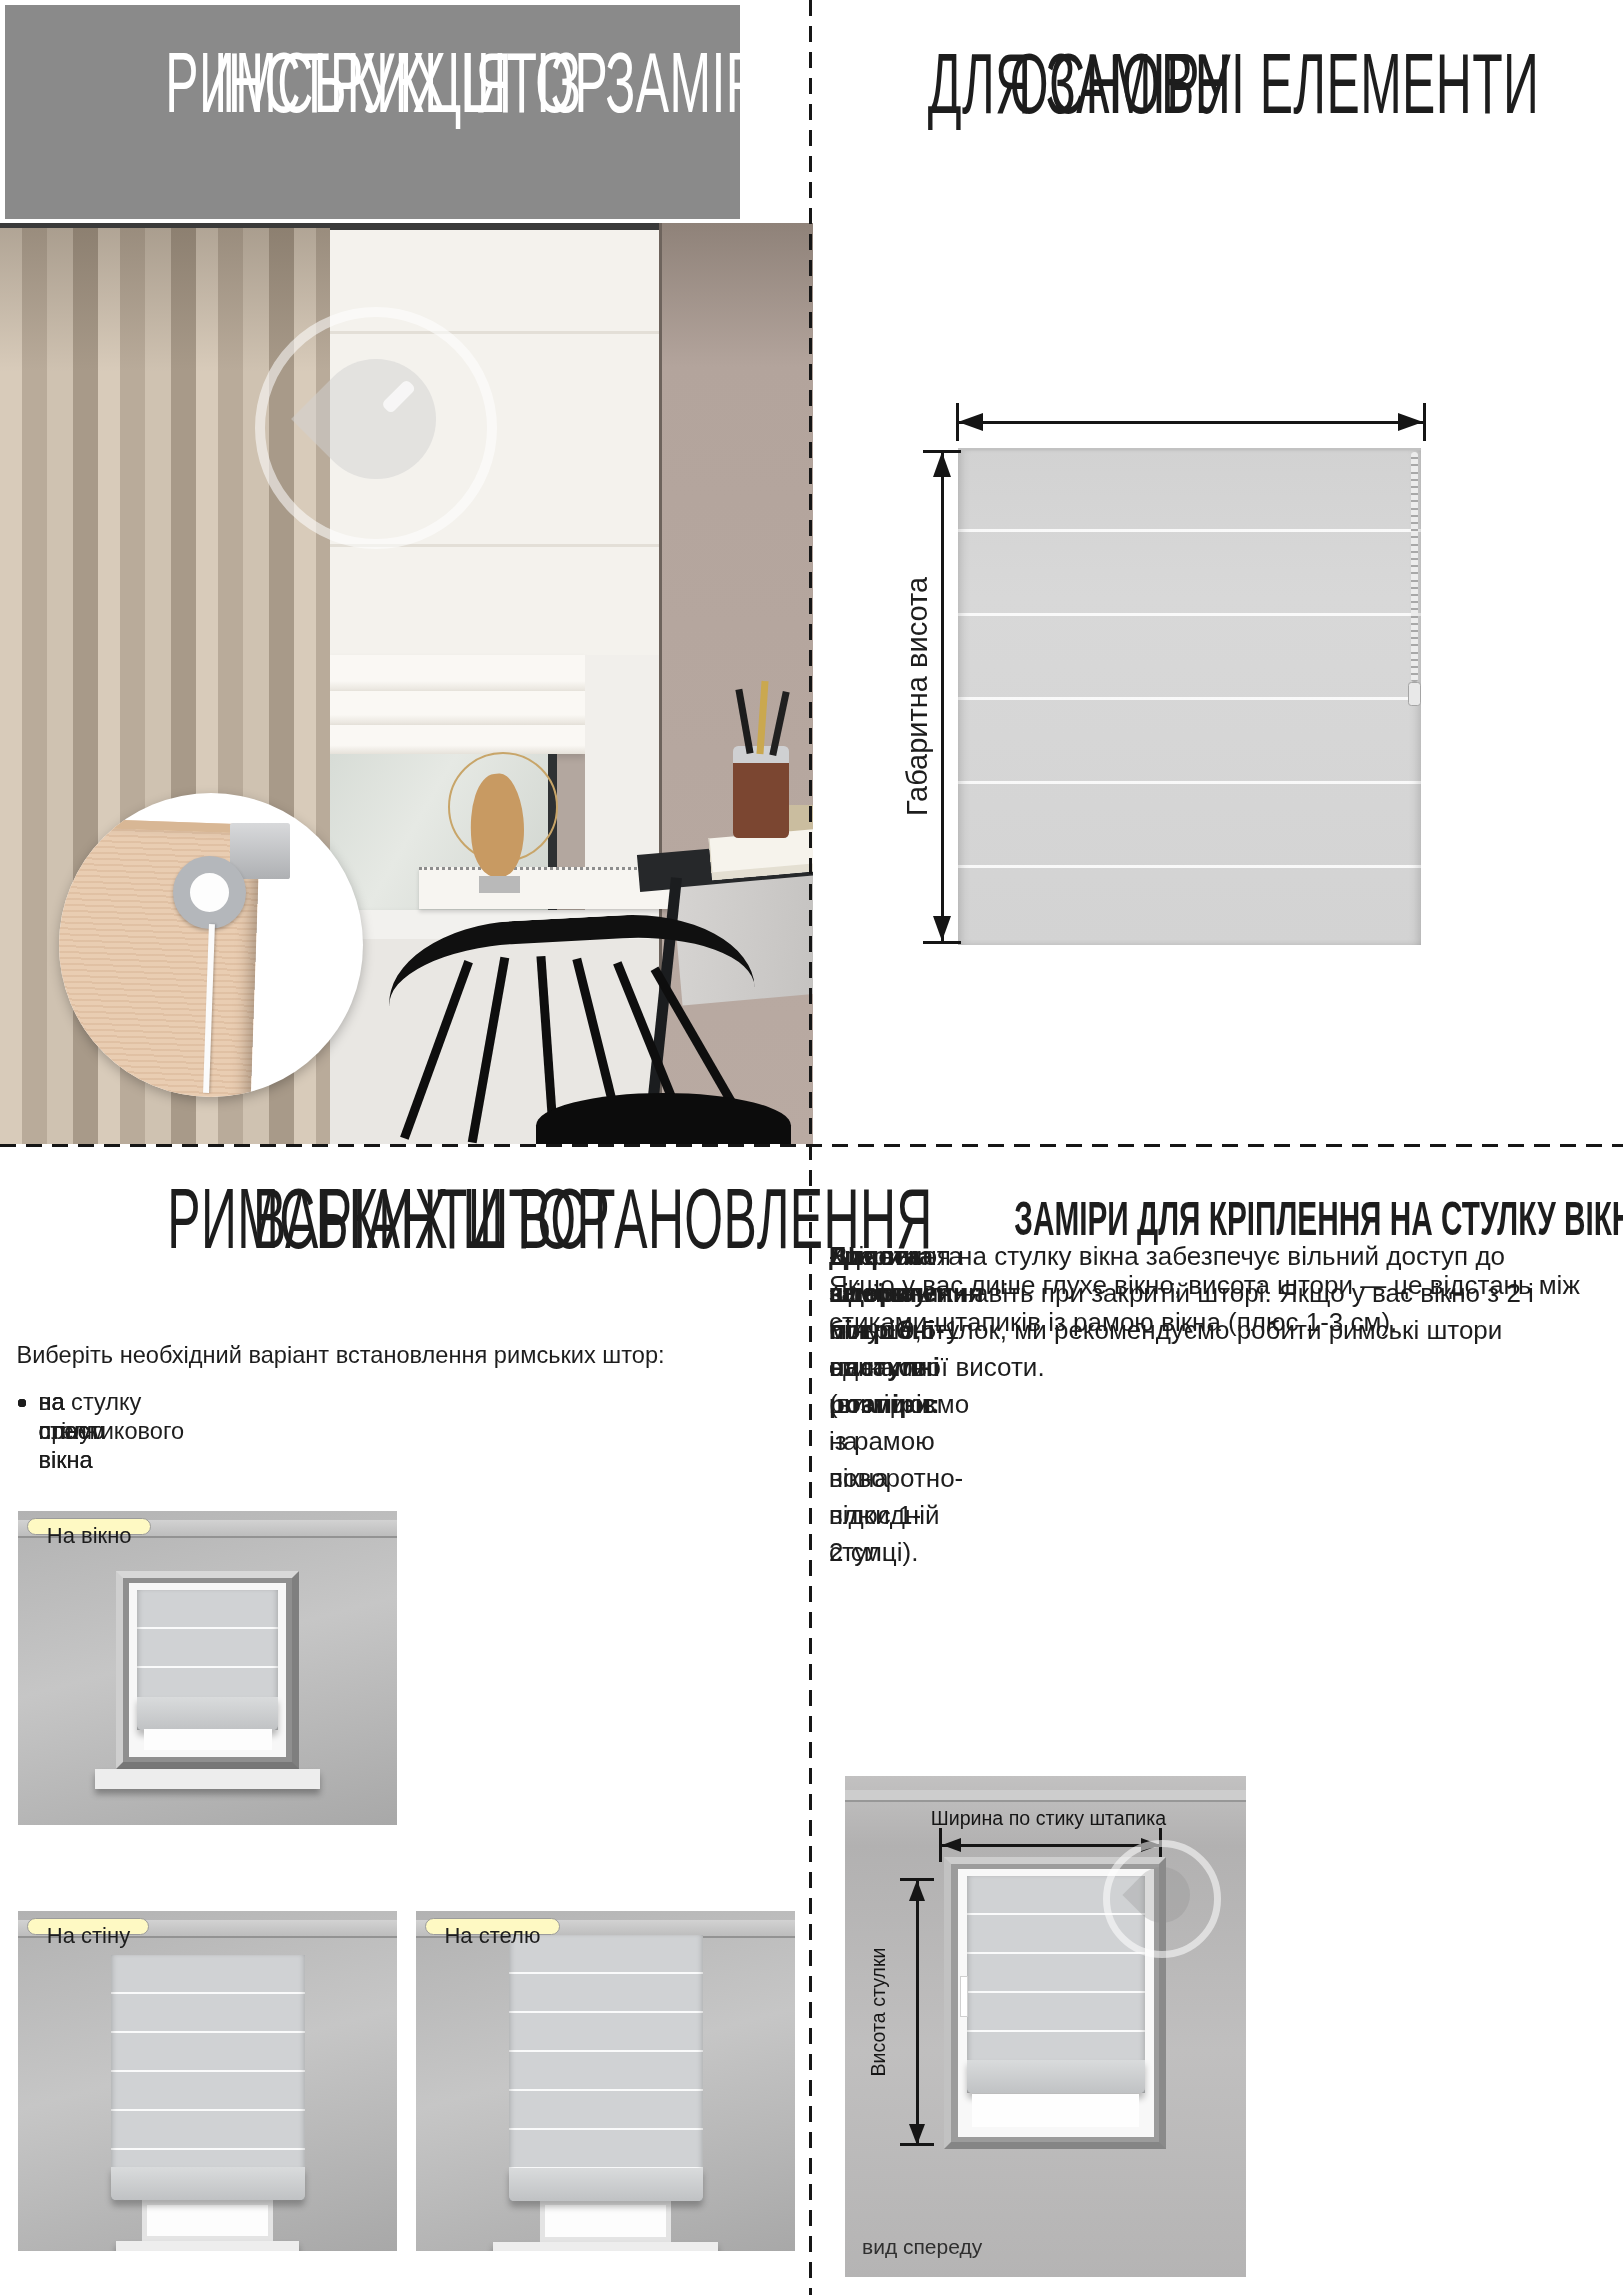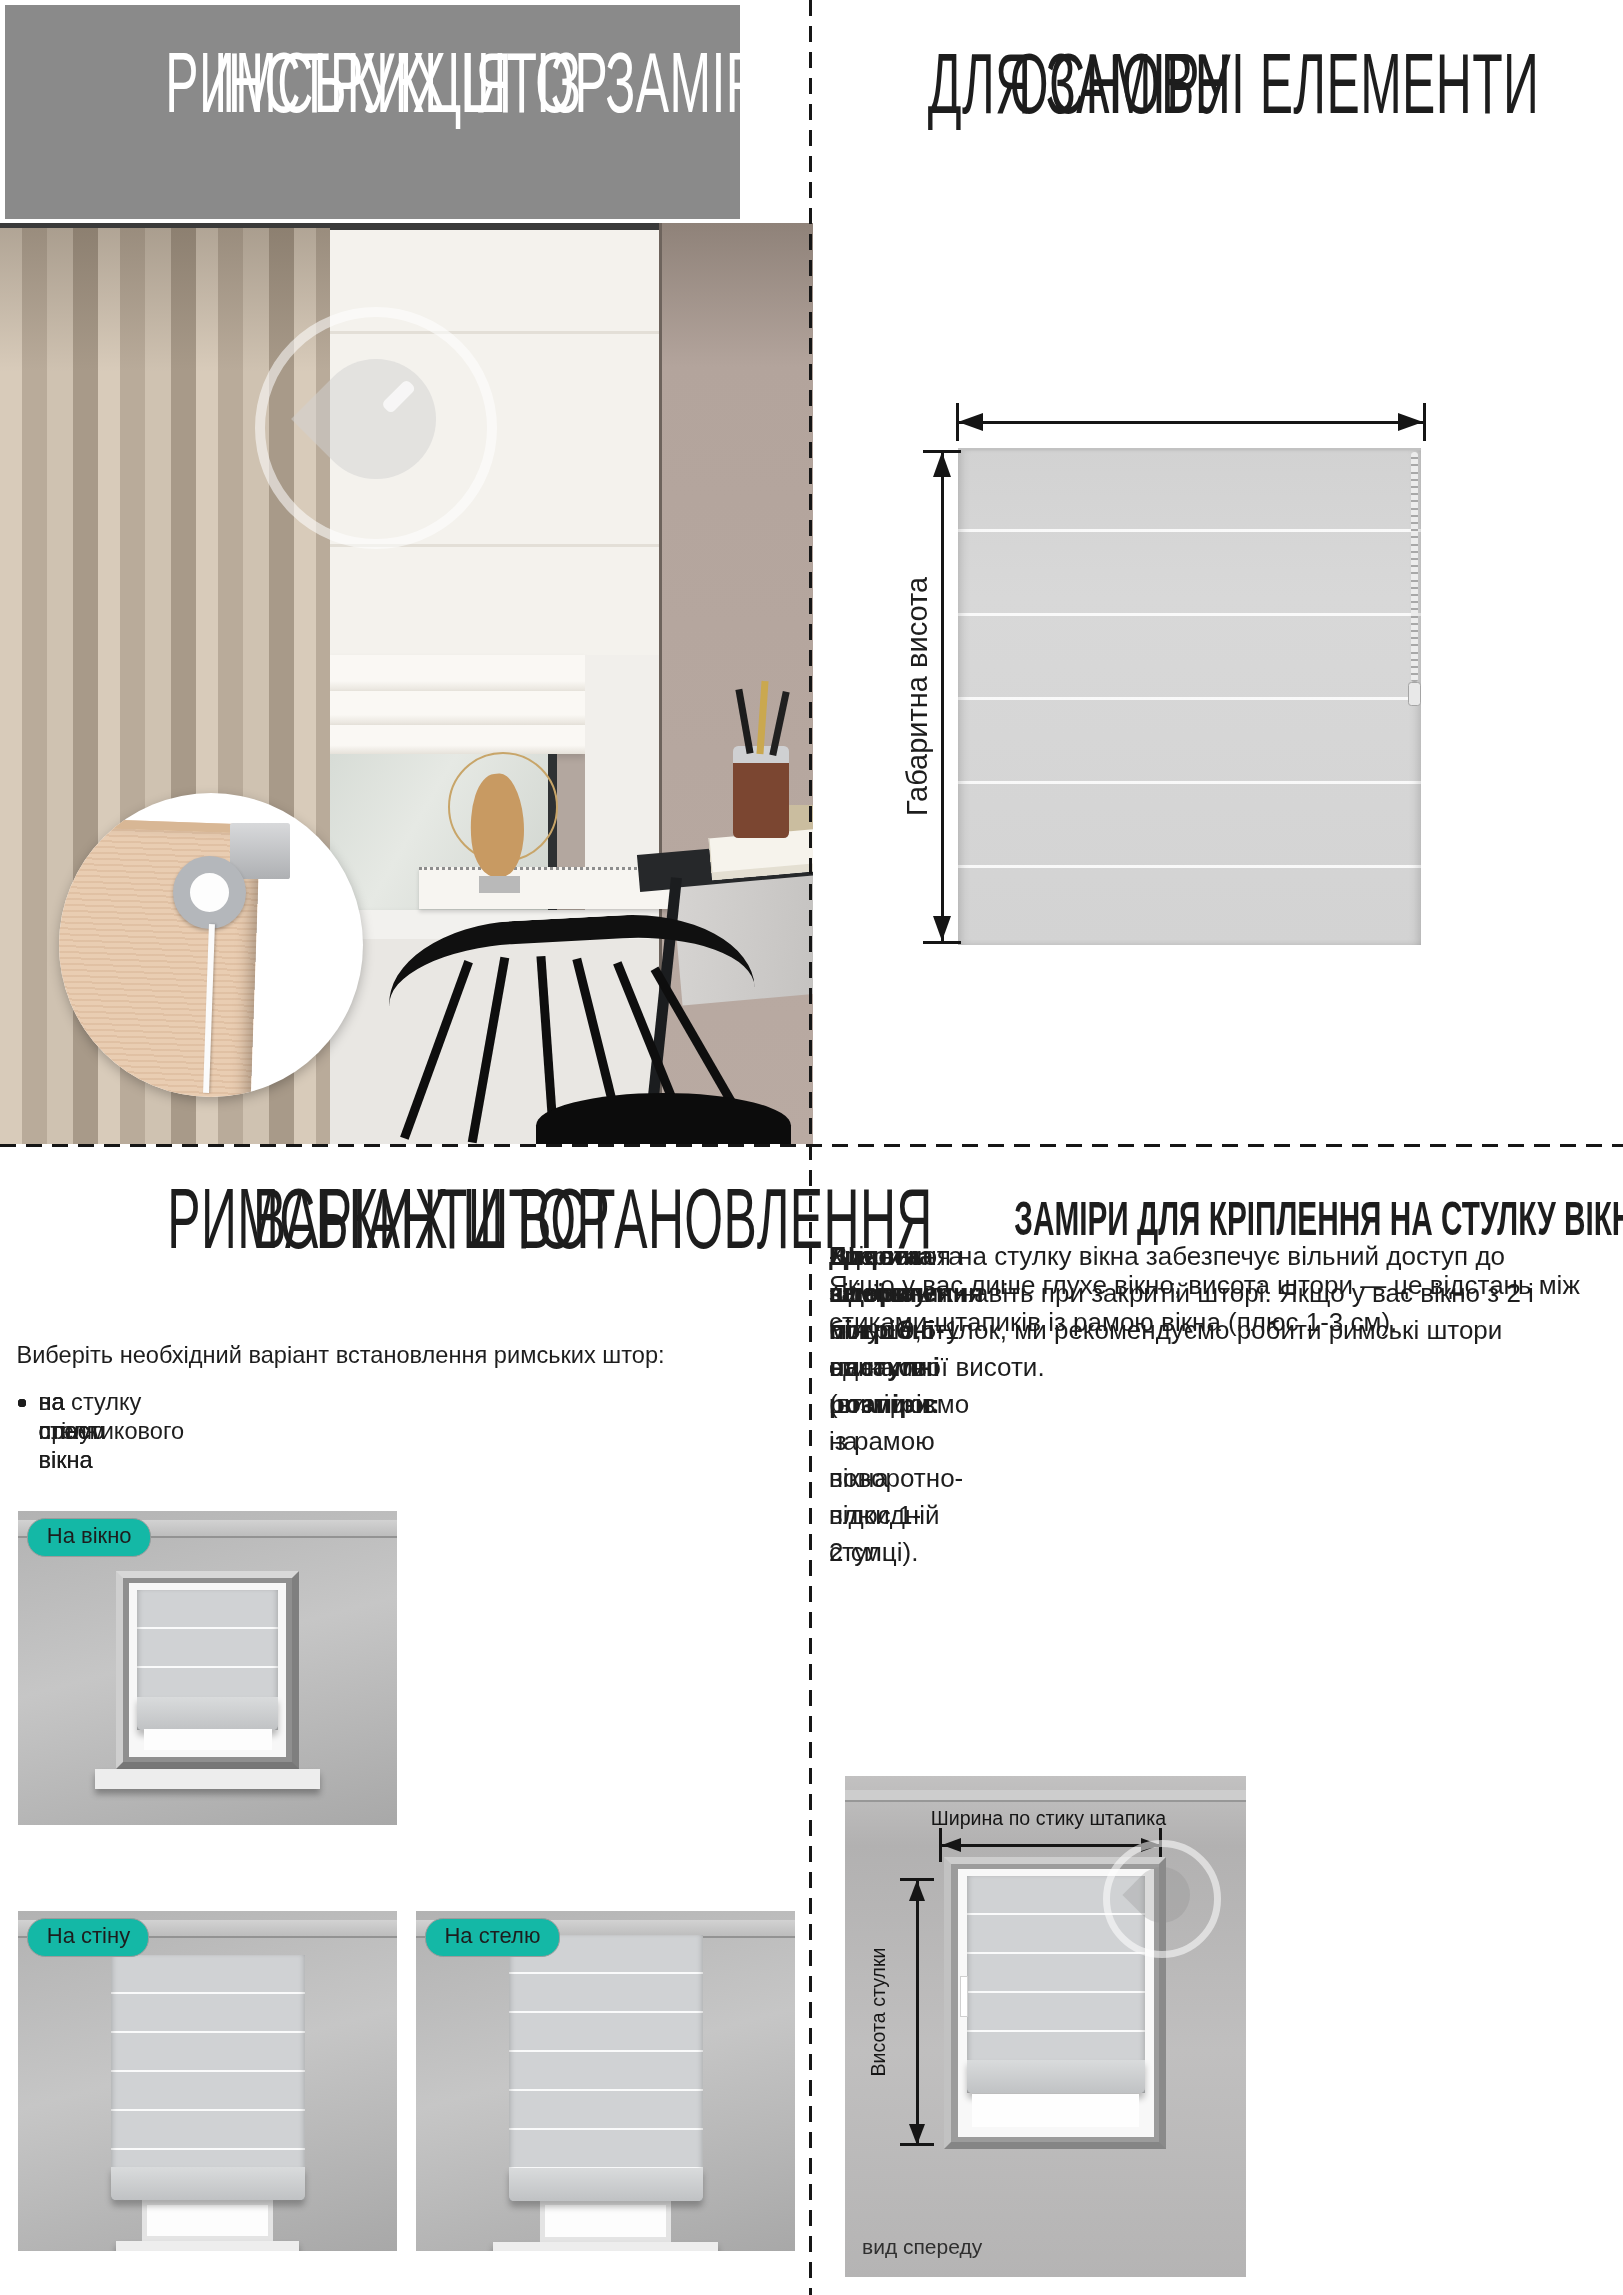--- a/index.html
+++ b/index.html
@@ -141,21 +141,21 @@
 
   .variant { overflow:hidden; }
   .v1 { left:18.3px;  top:1511px; width:379px; height:314px; }
   .v2 { left:416px; top:1511px; width:379px; height:314px; }
   .v3 { left:18.3px;  top:1911px; width:379px; height:340px; }
   .v4 { left:416px; top:1911px; width:379px; height:340px; }
   .room { left:0; top:0; right:0; bottom:0;
     background:linear-gradient(165deg,#b2b2b2,#c6c6c6 45%,#a8a8a8); }
   .molding { left:0; right:0; top:9.2px; height:18.3px; background:linear-gradient(#d2d2d2,#bdbdbd);
     border-bottom:2.6px solid #939393; }
-  .pill { left:9.2px; top:6.5px; height:39px; padding:0 18.3px; background:#14b8a6; border:1.3px solid #9b9b9b;
+  .pill { left:9.2px; top:6.5px; height:17px; padding:0 18.3px; background:#fef9c3; border:1.3px solid #9b9b9b;
     border-radius:18.3px; font-size:22px; line-height:34px; color:#1d1d1d; position:absolute; white-space:nowrap; }
 
   .blindfill { background:#d0d2d4;
     background-image:repeating-linear-gradient(to bottom,transparent 0 37px,rgba(255,255,255,.9) 37px 39px);
     box-shadow:inset 3.9px 0 6.5px -3.9px rgba(0,0,0,.25), inset -3.9px 0 6.5px -3.9px rgba(0,0,0,.25); }
   .fold { left:0; right:0; bottom:0; height:33px;
     background:linear-gradient(#d9dbdc,#c0c2c4); border-radius:0 0 5.2px 5.2px;
     box-shadow:0 5.2px 6.5px rgba(0,0,0,.25); }
 
   .recess1 { left:98px; top:60px; width:183px; height:198px; background:#8f8f8f;

